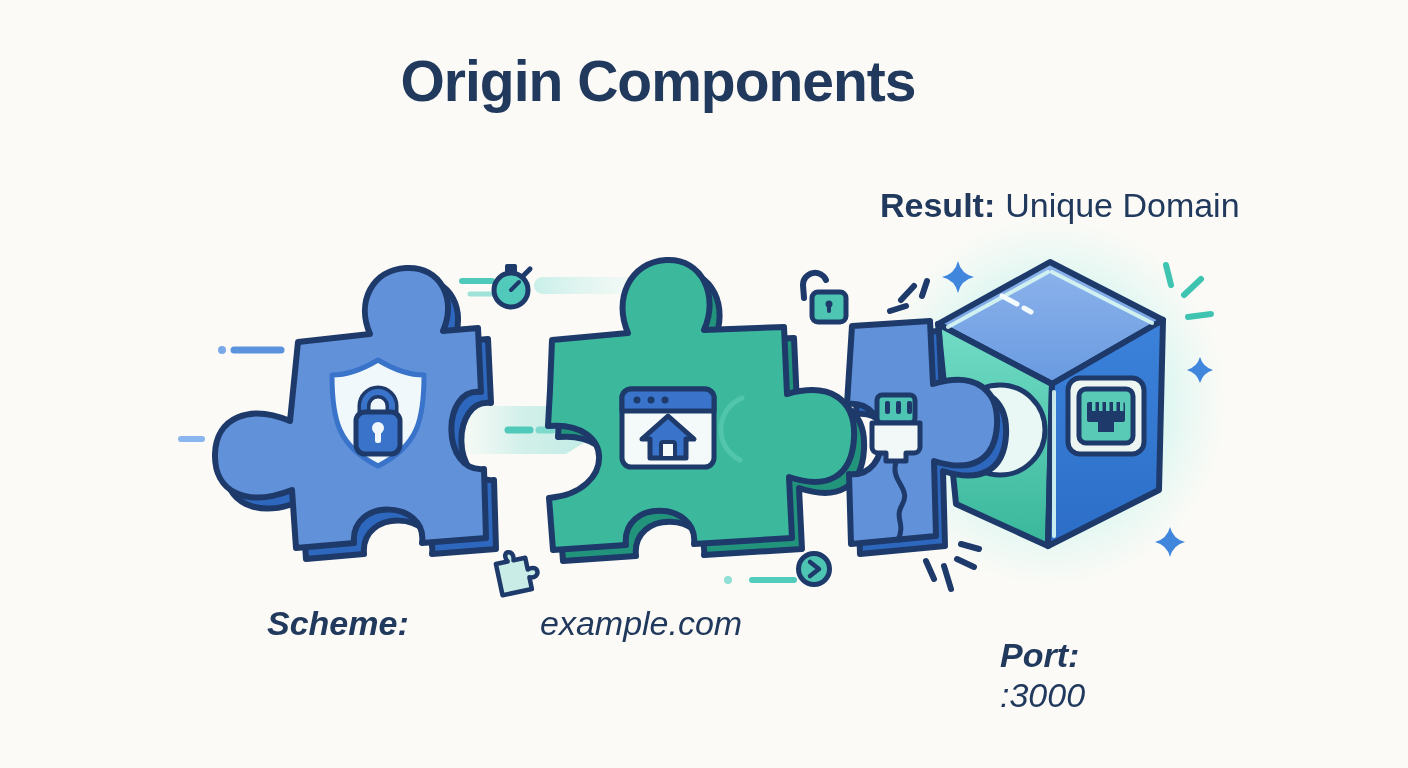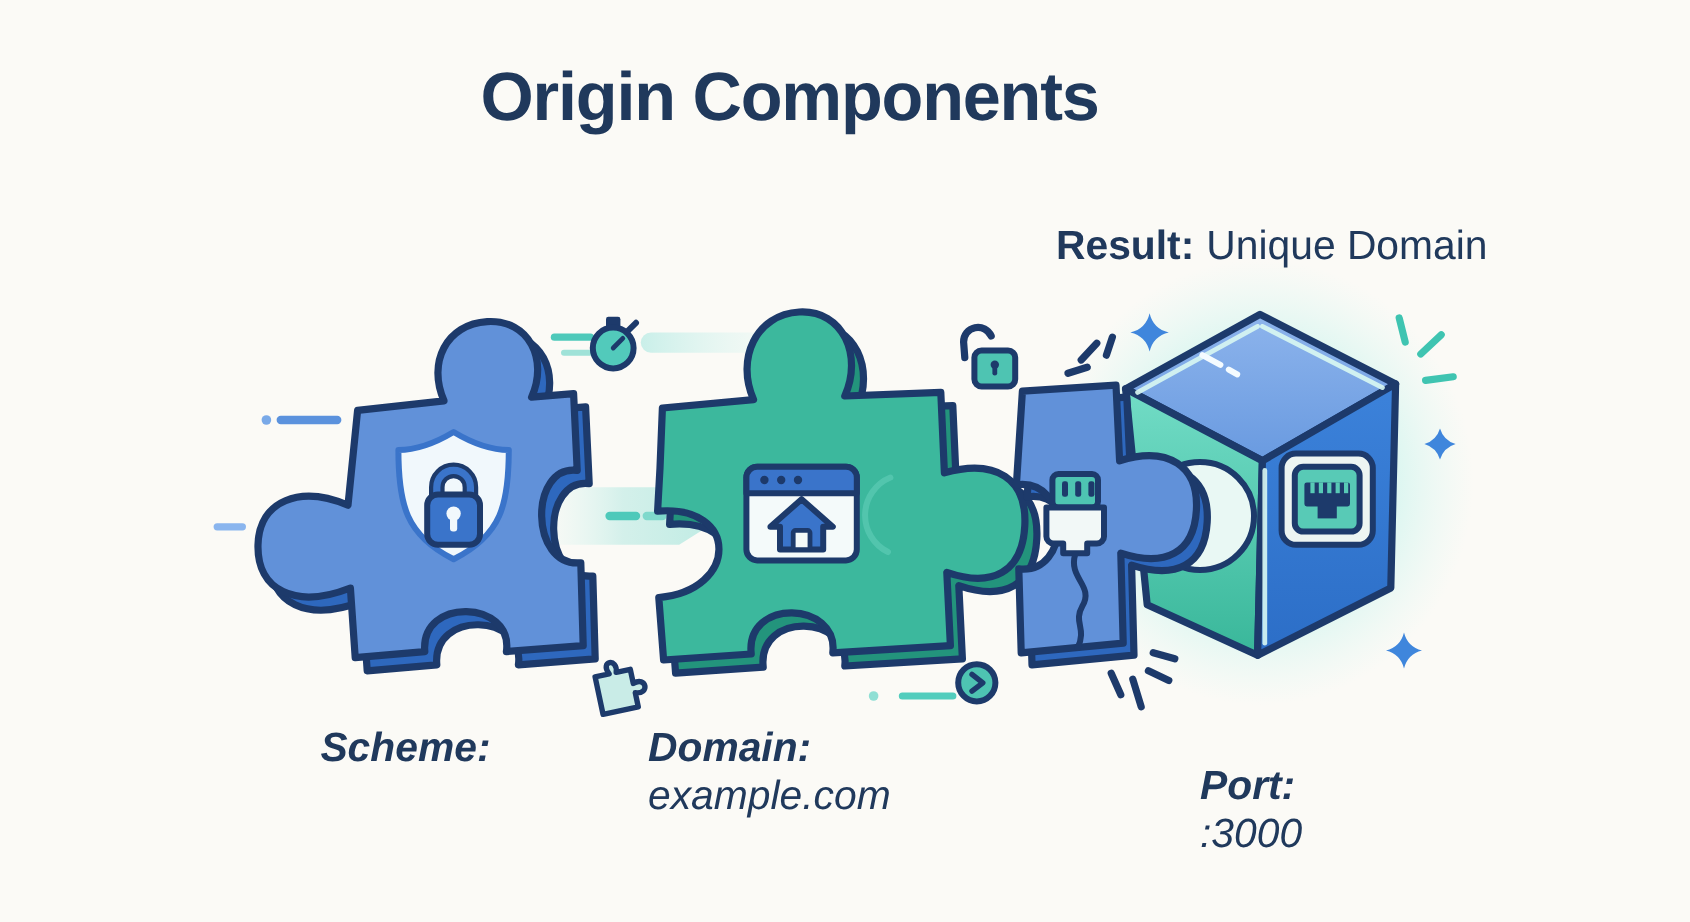--- a/index.html
+++ b/index.html
@@ -216,21 +216,20 @@
 <div class="page-title">Origin Components</div>
 
 <div class="result-line">
   <span class="b">Result:</span><span>Unique Domain</span>
 </div>
 
 <div class="comp-label" id="lbl-scheme">
   <div class="b">Scheme:</div>
 </div>
 <div class="comp-label" id="lbl-domain">
-  <div class="b">Domain:</div>
   <div class="v">example.com</div>
 </div>
 <div class="comp-label" id="lbl-port">
   <div class="b">Port:</div>
   <div class="v">:3000</div>
 </div>
 
 </div>
 
 </body></html>

